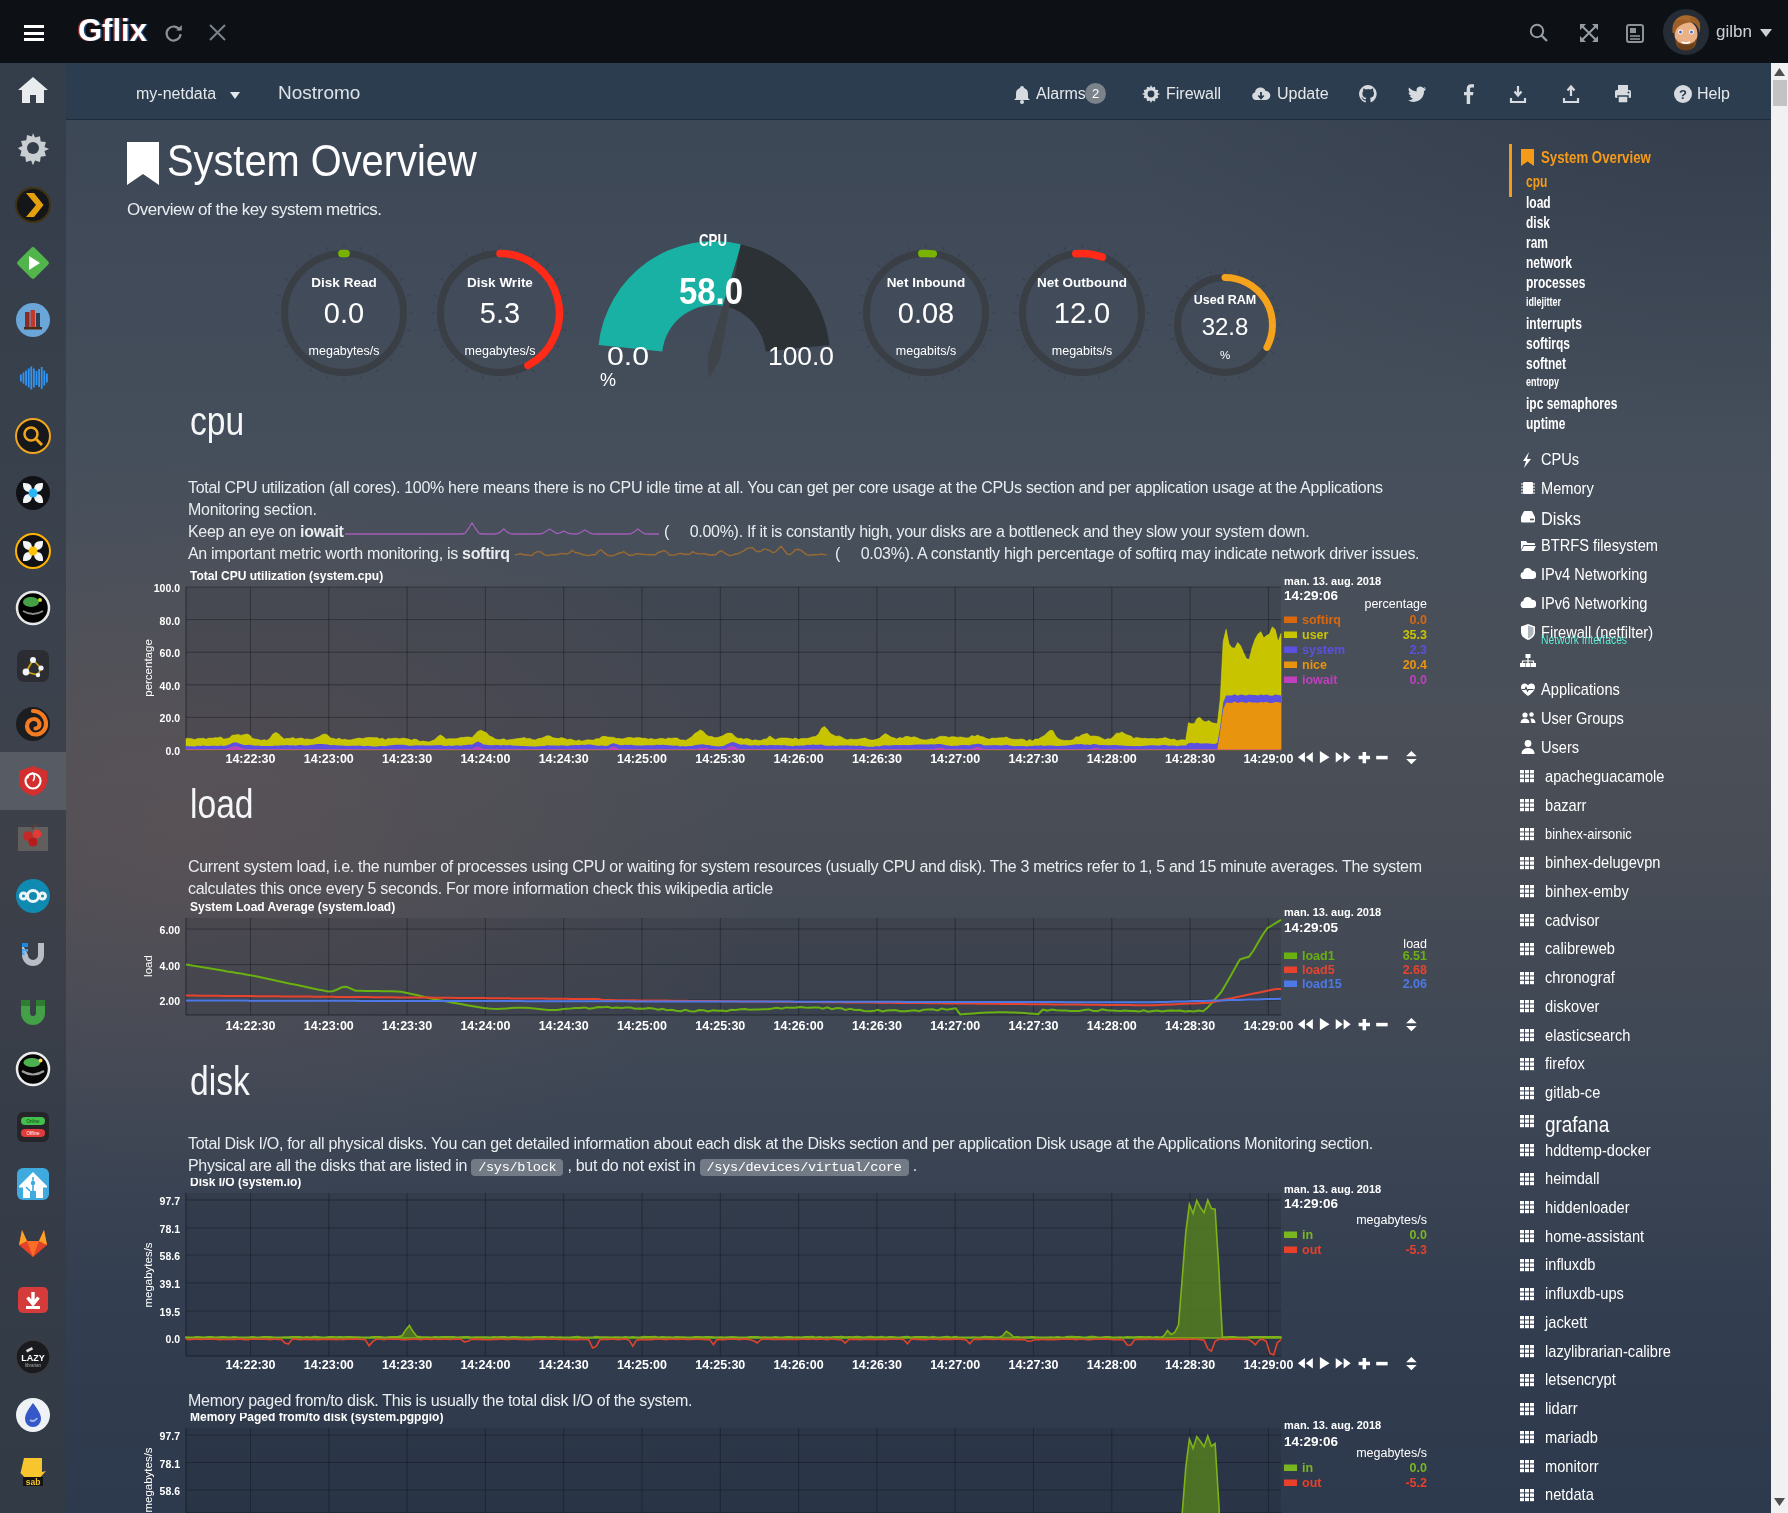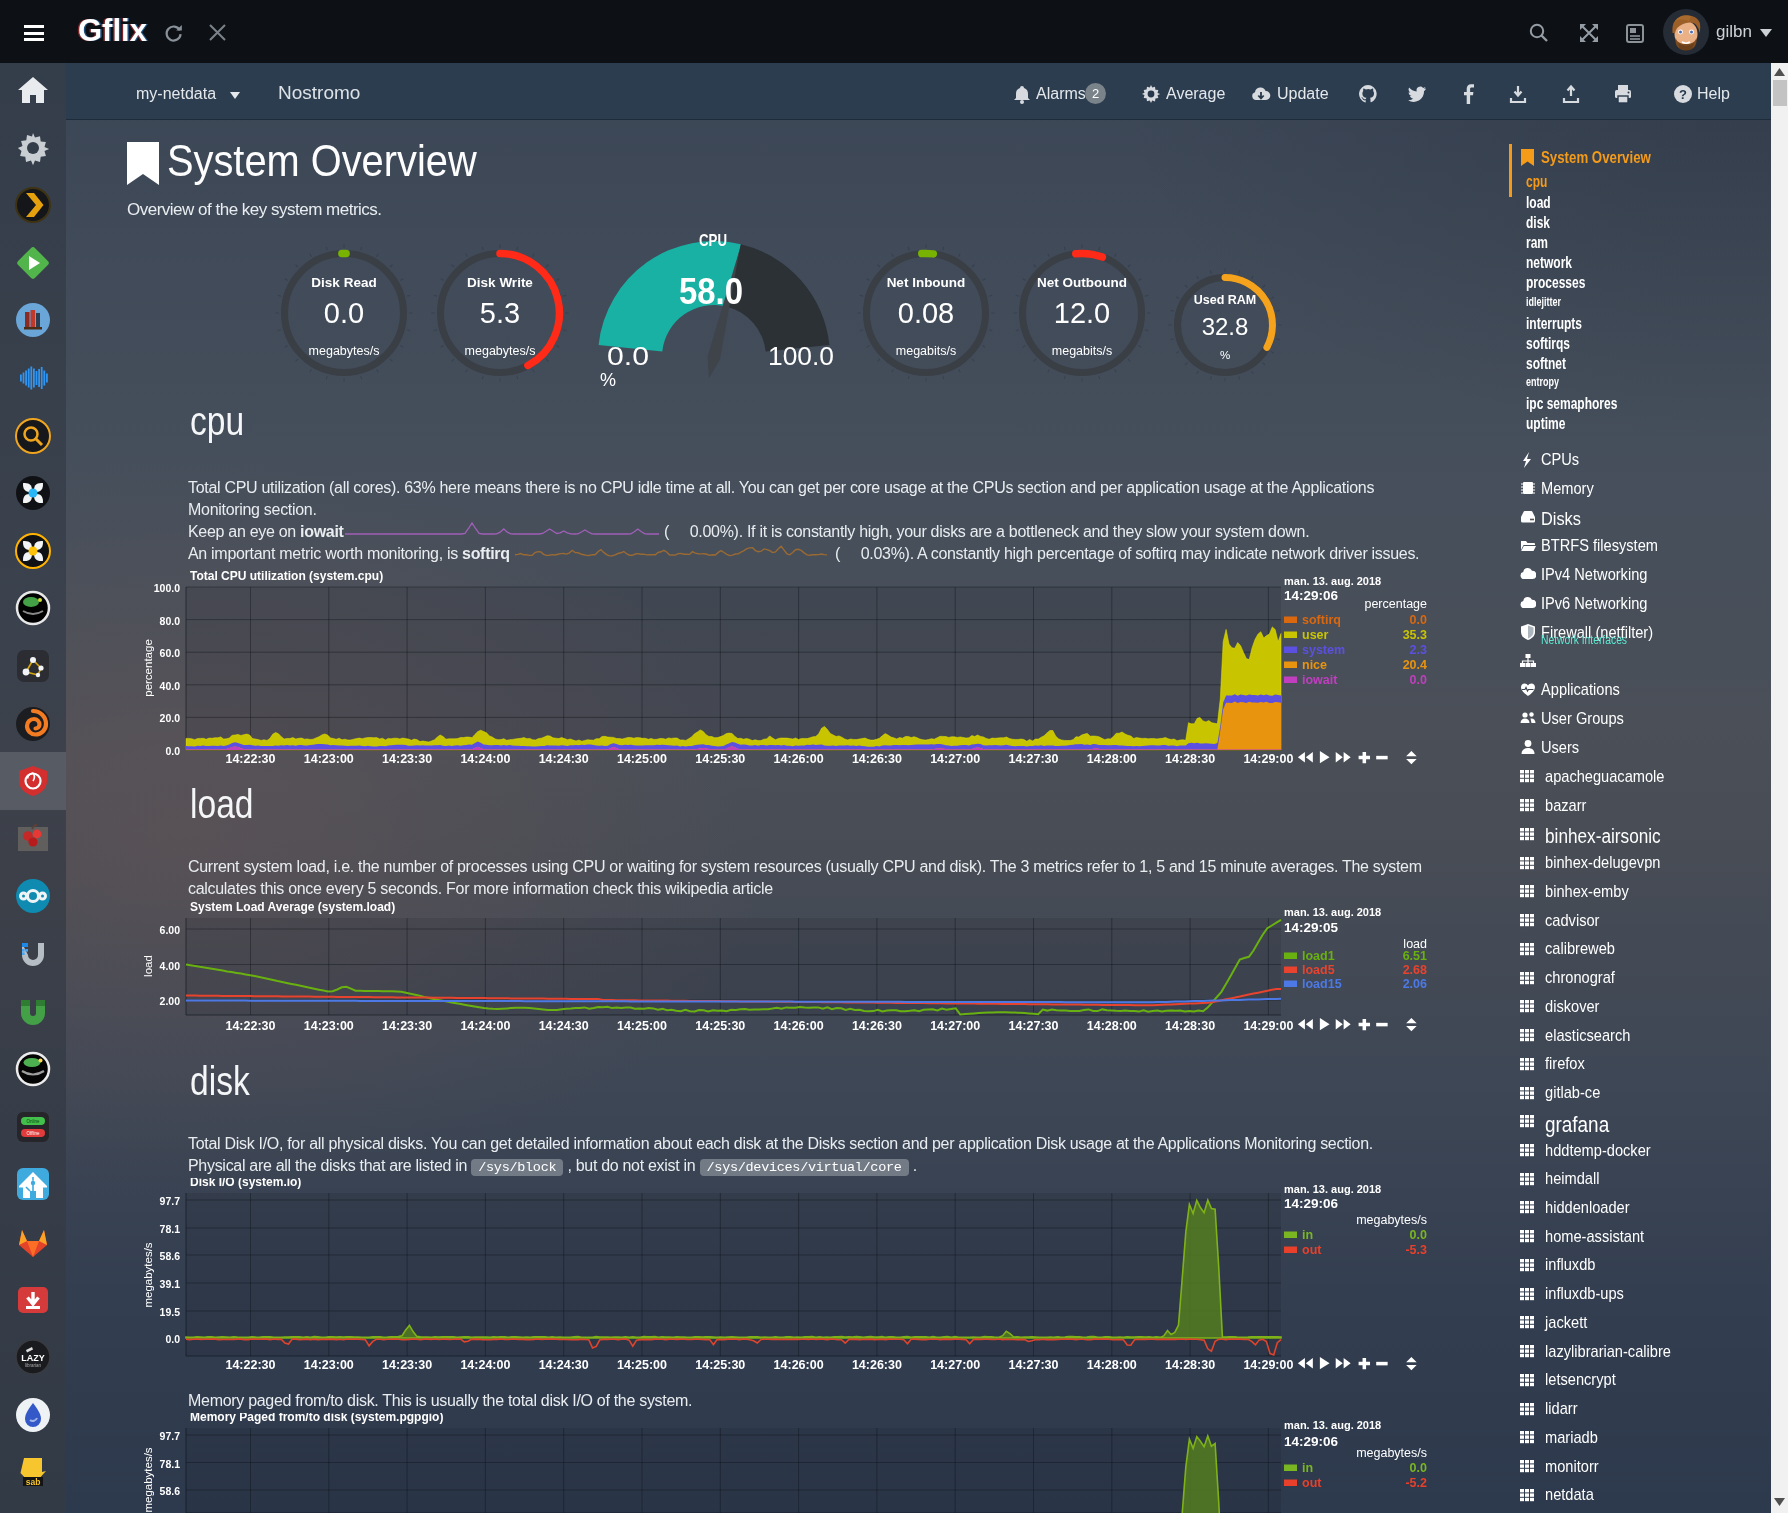--- a/index.html
+++ b/index.html
@@ -75,21 +75,21 @@
 <svg class="abs" style="left:1012px;top:84px" width="20" height="20" viewBox="0 0 20 20">
     <path d="M10 2 a2 2 0 0 1 2 2 c3 1 4 3 4 6 v4 l2 2 H2 l2-2 v-4 c0-3 1-5 4-6 a2 2 0 0 1 2-2 Z" fill="#d7dbdf"></path>
     <circle cx="10" cy="18" r="2" fill="#d7dbdf"></circle>
   </svg>
 <div class="abs nvtxt" style="left:1036px;top:85px">Alarms</div>
 <div class="abs" style="left:1085px;top:83px;width:21px;height:21px;border-radius:11px;background:#7a828a;color:#fff;font-size:13px;text-align:center;line-height:21px">2</div>
 <svg class="abs" style="left:1141px;top:84px" width="20" height="20" viewBox="0 0 20 20">
     <path d="M10 1 l1.2 2.6 2.8-.8.4 2.9 2.9.4-.8 2.8 2.6 1.2-2.6 1.2.8 2.8-2.9.4-.4 2.9-2.8-.8L10 19l-1.2-2.6-2.8.8-.4-2.9-2.9-.4.8-2.8L.9 10l2.6-1.2-.8-2.8 2.9-.4.4-2.9 2.8.8Z" fill="#d7dbdf"></path>
     <circle cx="10" cy="10" r="3.4" fill="#27384c"></circle>
   </svg>
-<div class="abs nvtxt" style="left:1166px;top:85px">Average</div>
+<div class="abs nvtxt" style="left:1166px;top:85px">Firewall</div>
 <svg class="abs" style="left:1251px;top:84px" width="20" height="20" viewBox="0 0 20 20">
     <path d="M5 16 a4 4 0 0 1-1-7.8 A5.5 5.5 0 0 1 14.6 7 A4.2 4.2 0 0 1 15 16 Z" fill="#d7dbdf"></path>
     <path d="M10 8 v6 M7.3 11.5 l2.7 3 2.7-3" stroke="#27384c" stroke-width="1.8" fill="none"></path>
   </svg>
 <div class="abs nvtxt" style="left:1277px;top:85px">Update</div>
 <svg class="abs" style="left:1358px;top:84px" width="20" height="20" viewBox="0 0 20 20">
     <path d="M10 1 a9 9 0 0 0-2.9 17.5 c.5.1.6-.2.6-.5 v-1.7 c-2.5.5-3-1.2-3-1.2-.4-1-1-1.3-1-1.3-.8-.6.1-.6.1-.6.9.1 1.4 1 1.4 1 .8 1.4 2.2 1 2.7.8 .1-.6.3-1 .6-1.2-2-.2-4.1-1-4.1-4.5 0-1 .3-1.8.9-2.4-.1-.2-.4-1.2.1-2.4 0 0 .8-.2 2.5.9 a8.7 8.7 0 0 1 4.6 0 c1.7-1.1 2.5-.9 2.5-.9 .5 1.2.2 2.2.1 2.4 .6.6.9 1.4.9 2.4 0 3.5-2.1 4.3-4.1 4.5 .3.3.6.8.6 1.6v2.4c0 .3.1.6.6.5 A9 9 0 0 0 10 1 Z" fill="#d7dbdf"></path>
   </svg>
 <svg class="abs" style="left:1407px;top:84px" width="20" height="20" viewBox="0 0 20 20">
     <path d="M19 4.5 c-.7.3-1.4.5-2.1.6 .8-.5 1.3-1.2 1.6-2 -.7.4-1.5.7-2.4.9 A3.7 3.7 0 0 0 9.7 7.4 C6.6 7.2 3.9 5.8 2.1 3.6 1 5.5 1.7 7.6 3.3 8.7 c-.6 0-1.2-.2-1.7-.5 0 1.8 1.3 3.4 3 3.7 -.5.1-1.1.2-1.7.1 .5 1.5 1.9 2.6 3.5 2.6 A7.5 7.5 0 0 1 1 16.2 a10.5 10.5 0 0 0 5.7 1.7 c6.8 0 10.6-5.7 10.3-10.8 .7-.5 1.4-1.2 2-2.6 Z" fill="#d7dbdf"></path>
@@ -282,21 +282,21 @@
     <path d="M150.5 18.0 L118.5 124.6 L119.9 146.4 L131.0 127.6 Z" fill="#3f444b"></path>
   </svg>
 <svg class="abs" style="left:590px;top:220px" width="280" height="170" viewBox="0 0 280 170">
     <text x="123" y="26" font-size="17" font-weight="700" fill="#fff" text-anchor="middle" textLength="28" lengthAdjust="spacingAndGlyphs" font-family="Liberation Sans">CPU</text>
     <text x="121" y="84" font-size="37" font-weight="700" fill="#fff" text-anchor="middle" textLength="64" lengthAdjust="spacingAndGlyphs" font-family="Liberation Sans">58.0</text>
     <text x="38" y="145" font-size="25" fill="#fff" text-anchor="middle" textLength="42" lengthAdjust="spacingAndGlyphs" font-family="Liberation Sans">0.0</text>
     <text x="211" y="145" font-size="25" fill="#fff" text-anchor="middle" textLength="66" lengthAdjust="spacingAndGlyphs" font-family="Liberation Sans">100.0</text>
     <text x="18" y="166" font-size="18" fill="#fff" text-anchor="middle" font-family="Liberation Sans">%</text>
   </svg>
 <div class="abs" style="left:190px;top:399px;font-size:40px;color:#f4f6f7"><span class="cond" style="transform:scaleX(0.84)">cpu</span></div>
-<div class="par" style="left:188px;top:479px">Total CPU utilization (all cores). 63% here means there is no CPU idle time at all. You can get per core usage at the CPUs section and per application usage at the Applications</div>
+<div class="par" style="left:188px;top:479px">Total CPU utilization (all cores). 100% here means there is no CPU idle time at all. You can get per core usage at the CPUs section and per application usage at the Applications</div>
 <div class="par" style="left:188px;top:501px">Monitoring section.</div>
 <div class="par" style="left:188px;top:523px">Keep an eye on <b>iowait</b></div>
 <div class="par" style="left:664px;top:523px">(&nbsp;&nbsp;&nbsp;&nbsp;&nbsp;0.00%). If it is constantly high, your disks are a bottleneck and they slow your system down.</div>
 <div class="par" style="left:188px;top:545px">An important metric worth monitoring, is <b>softirq</b></div>
 <div class="par" style="left:835px;top:545px">(&nbsp;&nbsp;&nbsp;&nbsp;&nbsp;0.03%). A constantly high percentage of softirq may indicate network driver issues.</div>
 <svg class="abs" style="left:0;top:0" width="1788" height="1513" viewBox="0 0 1788 1513" pointer-events="none">
     <path d="M345.0 534.0 L348.5 534.0 L352.1 534.0 L355.6 534.0 L359.1 534.0 L362.6 534.0 L366.2 534.0 L369.7 534.0 L373.2 534.0 L376.8 534.0 L380.3 534.0 L383.8 534.0 L387.3 534.0 L390.9 534.0 L394.4 534.0 L397.9 534.0 L401.4 534.0 L405.0 534.0 L408.5 534.0 L412.0 534.0 L415.6 534.0 L419.1 534.0 L422.6 534.0 L426.1 534.0 L429.7 534.0 L433.2 534.0 L436.7 534.0 L440.3 534.0 L443.8 534.0 L447.3 534.0 L450.8 534.0 L454.4 534.0 L457.9 534.0 L461.4 534.0 L465.0 533.3 L468.5 528.5 L472.0 523.0 L475.5 528.5 L479.1 533.3 L482.6 534.0 L486.1 534.0 L489.7 534.0 L493.2 534.0 L496.7 533.9 L500.2 532.2 L503.8 529.0 L507.3 532.2 L510.8 533.9 L514.3 534.0 L517.9 534.0 L521.4 534.0 L524.9 534.0 L528.5 534.0 L532.0 534.0 L535.5 534.0 L539.0 534.0 L542.6 533.5 L546.1 531.2 L549.6 529.0 L553.2 531.2 L556.7 533.5 L560.2 532.9 L563.7 531.0 L567.3 532.9 L570.8 533.9 L574.3 534.0 L577.9 533.8 L581.4 532.0 L584.9 530.0 L588.4 532.0 L592.0 533.8 L595.5 534.0 L599.0 534.0 L602.6 534.0 L606.1 534.0 L609.6 534.0 L613.1 534.0 L616.7 534.0 L620.2 534.0 L623.7 534.0 L627.2 534.0 L630.8 533.8 L634.3 531.8 L637.8 529.0 L641.4 531.8 L644.9 533.8 L648.4 534.0 L651.9 534.0 L655.5 534.0 L659.0 534.0" fill="none" stroke="#a05fb8" stroke-width="1.3"></path>
 <path d="M515.0 554.8 L517.9 554.4 L520.7 553.5 L523.6 554.8 L526.4 554.8 L529.3 555.4 L532.2 555.2 L535.0 552.6 L537.9 551.6 L540.8 551.9 L543.6 554.3 L546.5 555.4 L549.3 555.3 L552.2 554.6 L555.1 555.0 L557.9 554.3 L560.8 553.6 L563.7 553.5 L566.5 554.1 L569.4 552.8 L572.2 550.3 L575.1 552.6 L578.0 552.7 L580.8 554.0 L583.7 554.7 L586.6 555.4 L589.4 555.5 L592.3 554.6 L595.1 554.7 L598.0 551.8 L600.9 549.6 L603.7 552.4 L606.6 554.6 L609.5 555.9 L612.3 555.7 L615.2 554.9 L618.0 553.5 L620.9 552.8 L623.8 551.5 L626.6 553.7 L629.5 555.3 L632.4 555.3 L635.2 554.0 L638.1 553.6 L640.9 554.2 L643.8 554.1 L646.7 554.9 L649.5 554.7 L652.4 554.7 L655.3 554.7 L658.1 552.5 L661.0 551.8 L663.8 550.4 L666.7 552.0 L669.6 555.1 L672.4 555.0 L675.3 555.1 L678.2 553.6 L681.0 553.4 L683.9 554.2 L686.7 554.3 L689.6 554.4 L692.5 551.7 L695.3 553.1 L698.2 553.7 L701.1 553.9 L703.9 553.8 L706.8 554.3 L709.6 555.3 L712.5 554.8 L715.4 555.0 L718.2 552.4 L721.1 550.6 L724.0 552.5 L726.8 554.4 L729.7 555.6 L732.5 555.1 L735.4 554.0 L738.3 553.9 L741.1 552.0 L744.0 550.6 L746.9 548.7 L749.7 547.9 L752.6 547.8 L755.4 550.6 L758.3 551.7 L761.2 551.2 L764.0 548.9 L766.9 549.6 L769.8 550.6 L772.6 552.6 L775.5 551.9 L778.3 548.7 L781.2 546.3 L784.1 550.2 L786.9 553.8 L789.8 554.8 L792.7 552.5 L795.5 549.7 L798.4 549.3 L801.2 550.4 L804.1 552.9 L807.0 554.9 L809.8 555.2 L812.7 554.8 L815.6 554.7 L818.4 554.6 L821.3 554.0 L824.1 554.6 L827.0 554.9" fill="none" stroke="#9a6a33" stroke-width="1.4"></path>
   </svg>
 <svg class="abs" style="left:140px;top:558px" width="1320" height="215" viewBox="0 0 1320 215">
@@ -691,21 +691,21 @@
       <rect x="6" y="2" width="4" height="3.4"></rect>
       <rect x="11" y="2" width="4" height="3.4"></rect>
       <rect x="1" y="6.4" width="4" height="3.4"></rect>
       <rect x="6" y="6.4" width="4" height="3.4"></rect>
       <rect x="11" y="6.4" width="4" height="3.4"></rect>
       <rect x="1" y="10.8" width="4" height="3.4"></rect>
       <rect x="6" y="10.8" width="4" height="3.4"></rect>
       <rect x="11" y="10.8" width="4" height="3.4"></rect>
     </g>
   </svg>
-<div class="abs" style="left:1545px;top:824.5px;font-size:20px;color:#fff"><span class="cond" style="transform:scaleX(0.86)">binhex-airsonic</span></div>
+<div class="abs" style="left:1545px;top:824.5px;font-size:15px;color:#fff"><span class="cond" style="transform:scaleX(0.86)">binhex-airsonic</span></div>
 <svg class="abs" style="left:1519px;top:855px" width="16" height="16" viewBox="0 0 16 16">
     <g fill="#fff">
       <rect x="1" y="2" width="4" height="3.4"></rect>
       <rect x="6" y="2" width="4" height="3.4"></rect>
       <rect x="11" y="2" width="4" height="3.4"></rect>
       <rect x="1" y="6.4" width="4" height="3.4"></rect>
       <rect x="6" y="6.4" width="4" height="3.4"></rect>
       <rect x="11" y="6.4" width="4" height="3.4"></rect>
       <rect x="1" y="10.8" width="4" height="3.4"></rect>
       <rect x="6" y="10.8" width="4" height="3.4"></rect>

